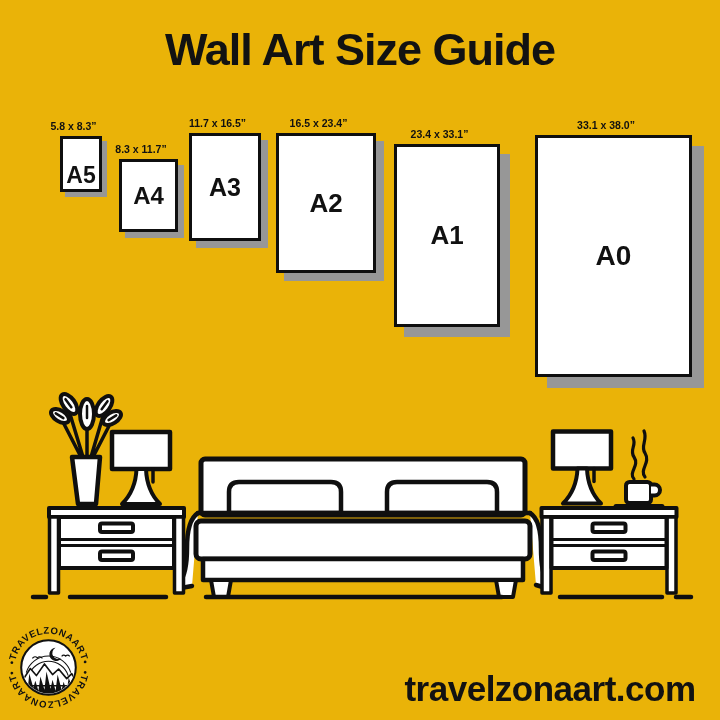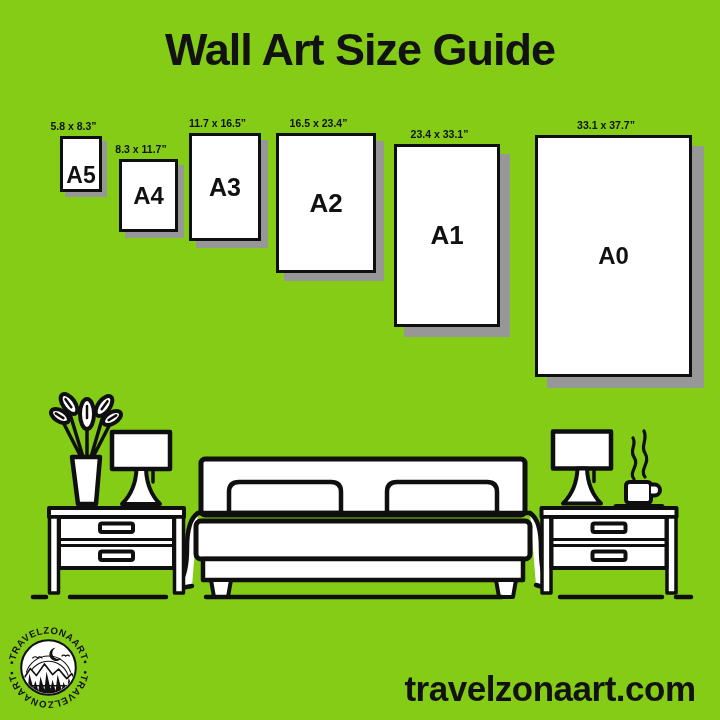--- a/index.html
+++ b/index.html
@@ -1,17 +1,17 @@
 <!DOCTYPE html>
 <html><head>
 <meta charset="utf-8">
 <style>
   html,body{margin:0;padding:0;background:#fff;}
   .stage{
-    position:relative;width:720px;height:720px;background:#84cc16;overflow:hidden;
+    position:relative;width:720px;height:720px;background:#eab308;overflow:hidden;
     font-family:"Liberation Sans","DejaVu Sans",sans-serif;color:#111;
   }
   
   .title{
     position:absolute;top:24px;left:0;width:720px;text-align:center;
     font-size:45px;font-weight:700;letter-spacing:-1px;color:#121212;
   }
   
   .paper{position:absolute;padding-left:15px;}
   .paper-box{
@@ -34,21 +34,21 @@
   .p-a3 .paper-box{box-shadow:7px 7px 0 #979797;}
   .p-a3 .paper-name{font-size:25px;}
   .p-a2{left:261px;top:133px;width:100px;height:140px;}
   .p-a2 .paper-box{box-shadow:8px 8px 0 #979797;}
   .p-a2 .paper-name{font-size:26px;}
   .p-a1{left:379px;top:144px;width:106px;height:183px;border-radius:19px;}
   .p-a1 .paper-box{box-shadow:10px 10px 0 #979797;}
   .p-a1 .paper-name{font-size:26px;align-self:center;}
   .p-a0{left:520px;top:135px;width:157px;height:242px;}
   .p-a0 .paper-box{box-shadow:12px 11px 0 #979797;}
-  .p-a0 .paper-name{font-size:24px;}
+  .p-a0 .paper-name{font-size:28px;}
   
   .scene{position:absolute;left:0;top:389px;width:720px;height:212px;}
   
   .logo{position:absolute;left:2px;top:621px;width:93px;height:93px;}
   .logo text{font-family:"Liberation Sans","DejaVu Sans",sans-serif;font-weight:700;}
   
   .website{
     position:absolute;top:669px;left:390px;width:320px;text-align:center;
     font-size:35px;font-weight:700;letter-spacing:-0.5px;color:#121212;
   }
@@ -84,21 +84,21 @@
       <span class="paper-name">A2</span>
     </div>
   </div>
   <div class="paper p-a1">
     <div class="size-label">23.4 x 33.1”</div>
     <div class="paper-box">
       <span class="paper-name">A1</span>
     </div>
   </div>
   <div class="paper p-a0">
-    <div class="size-label">33.1 x 37.7”</div>
+    <div class="size-label">33.1 x 38.0”</div>
     <div class="paper-box">
       <span class="paper-name">A0</span>
     </div>
   </div>
 
   <svg class="scene" viewBox="0 389 720 212" fill="none" stroke="#0f0f0f" stroke-linecap="round" stroke-linejoin="round">
     <defs>
       <g id="nstand">
         <rect x="49" y="508" width="135" height="9" fill="#fff" stroke-width="4"></rect>
         <rect x="49.5" y="517" width="9" height="76" fill="#fff" stroke-width="3.5"></rect>

